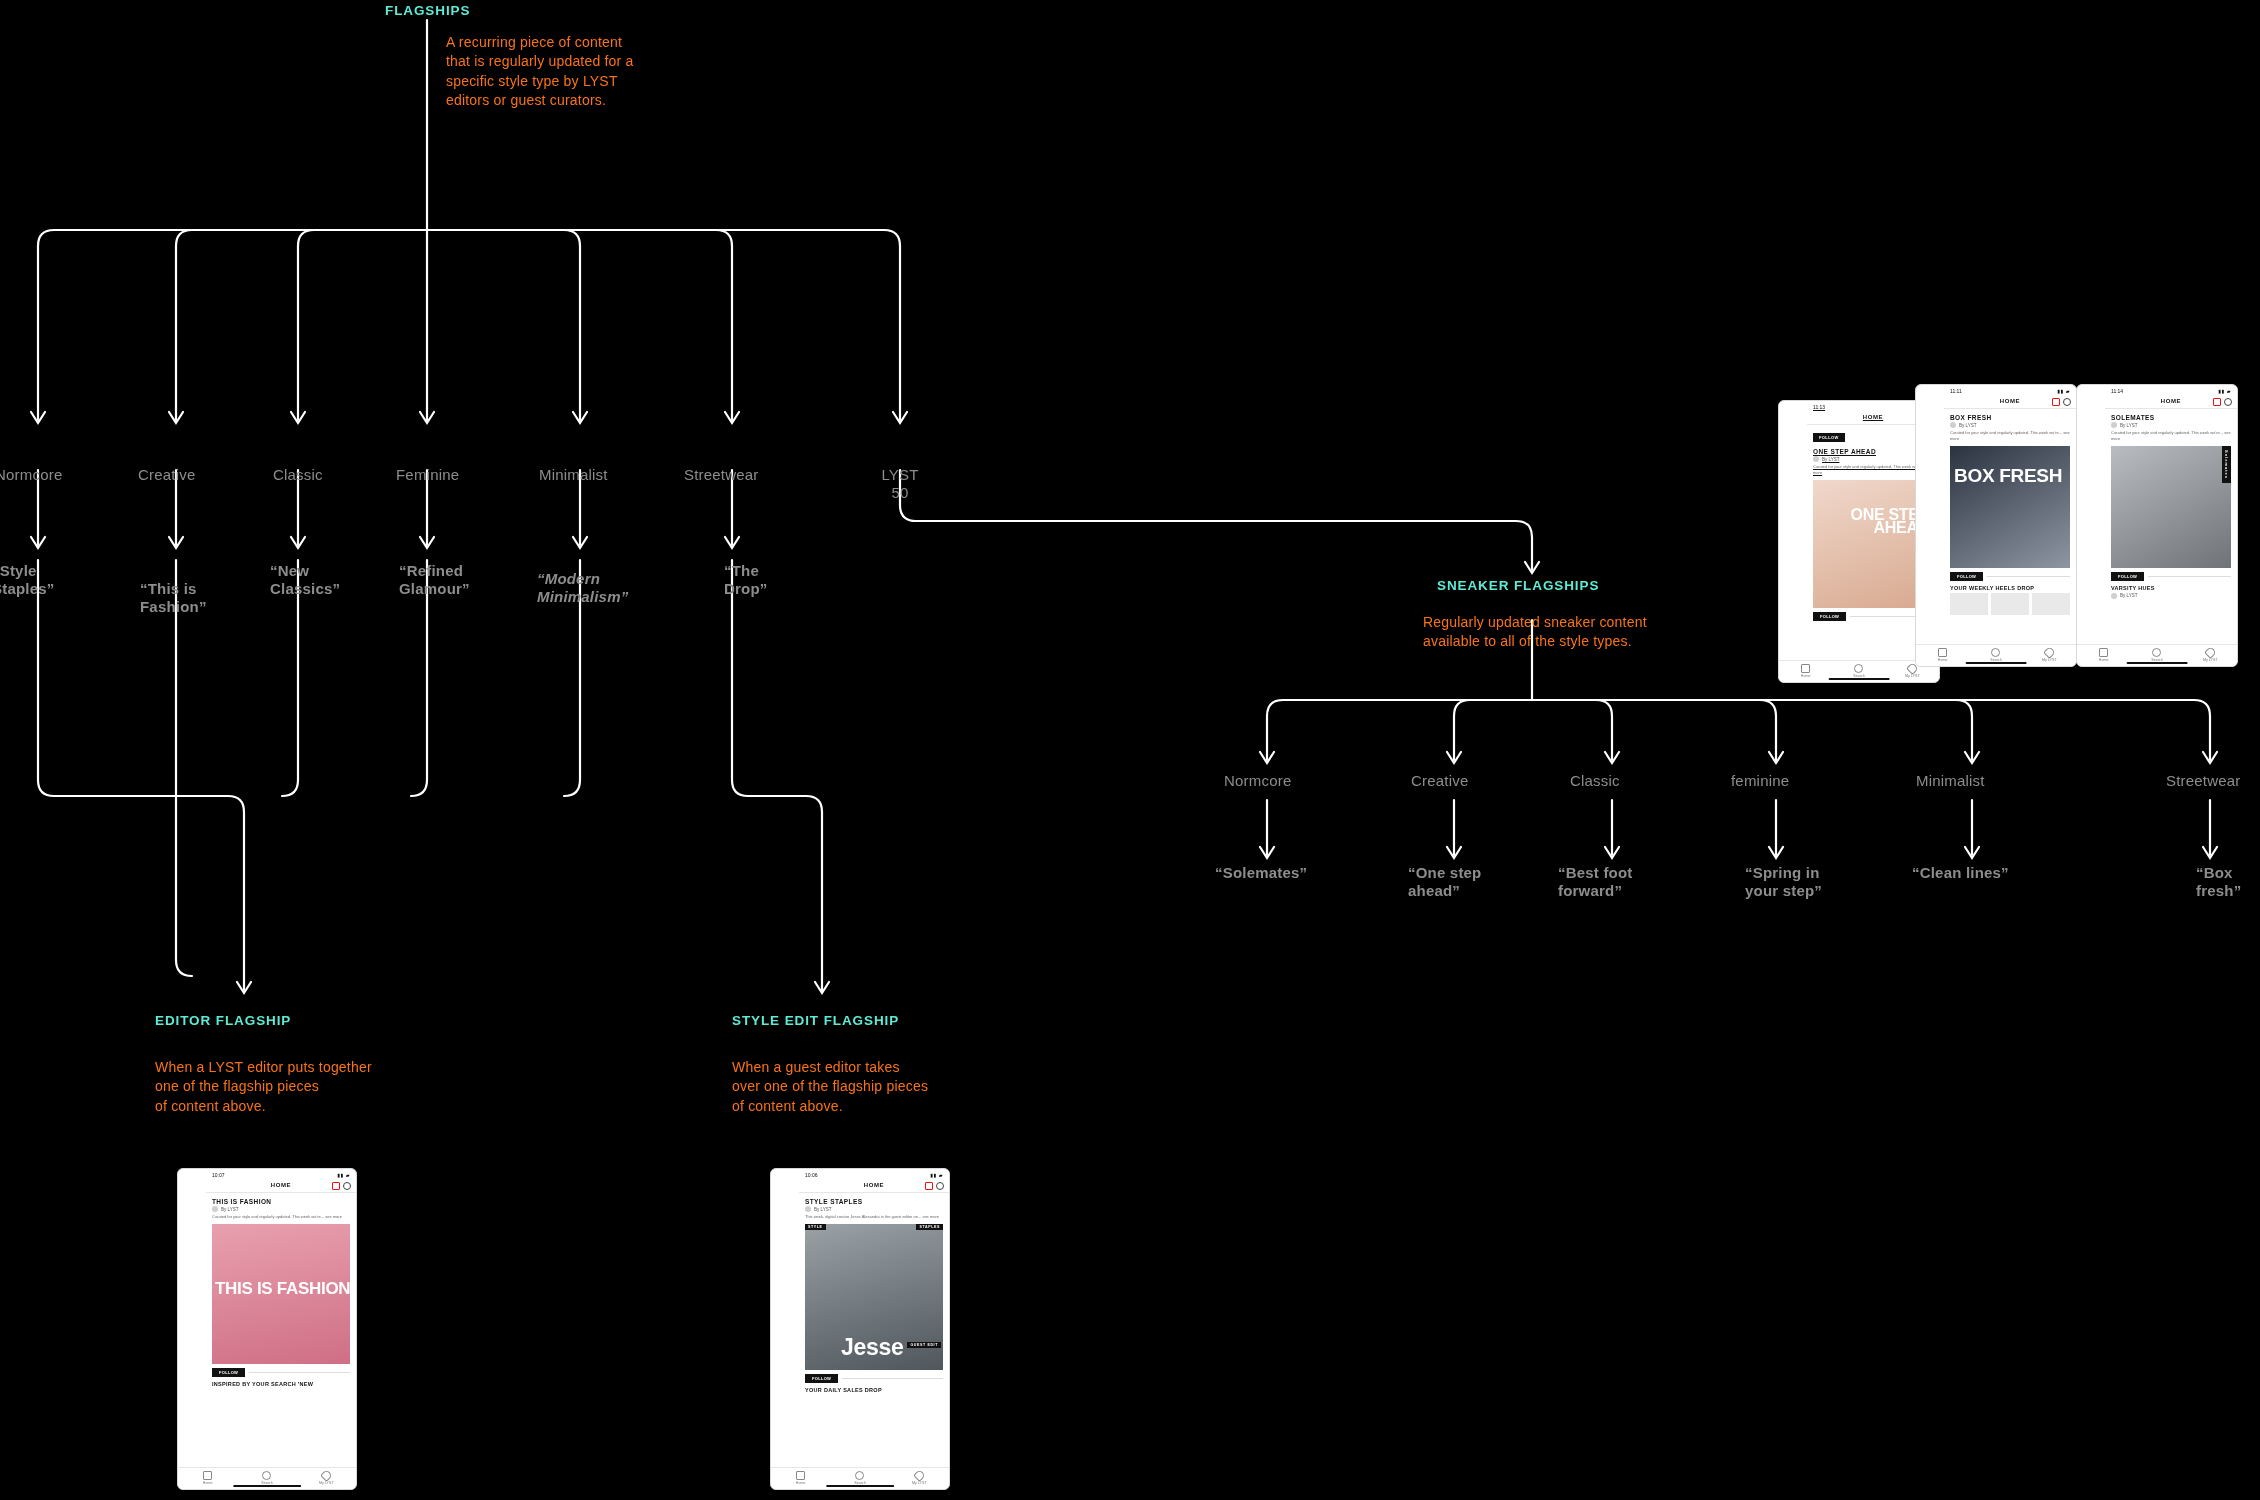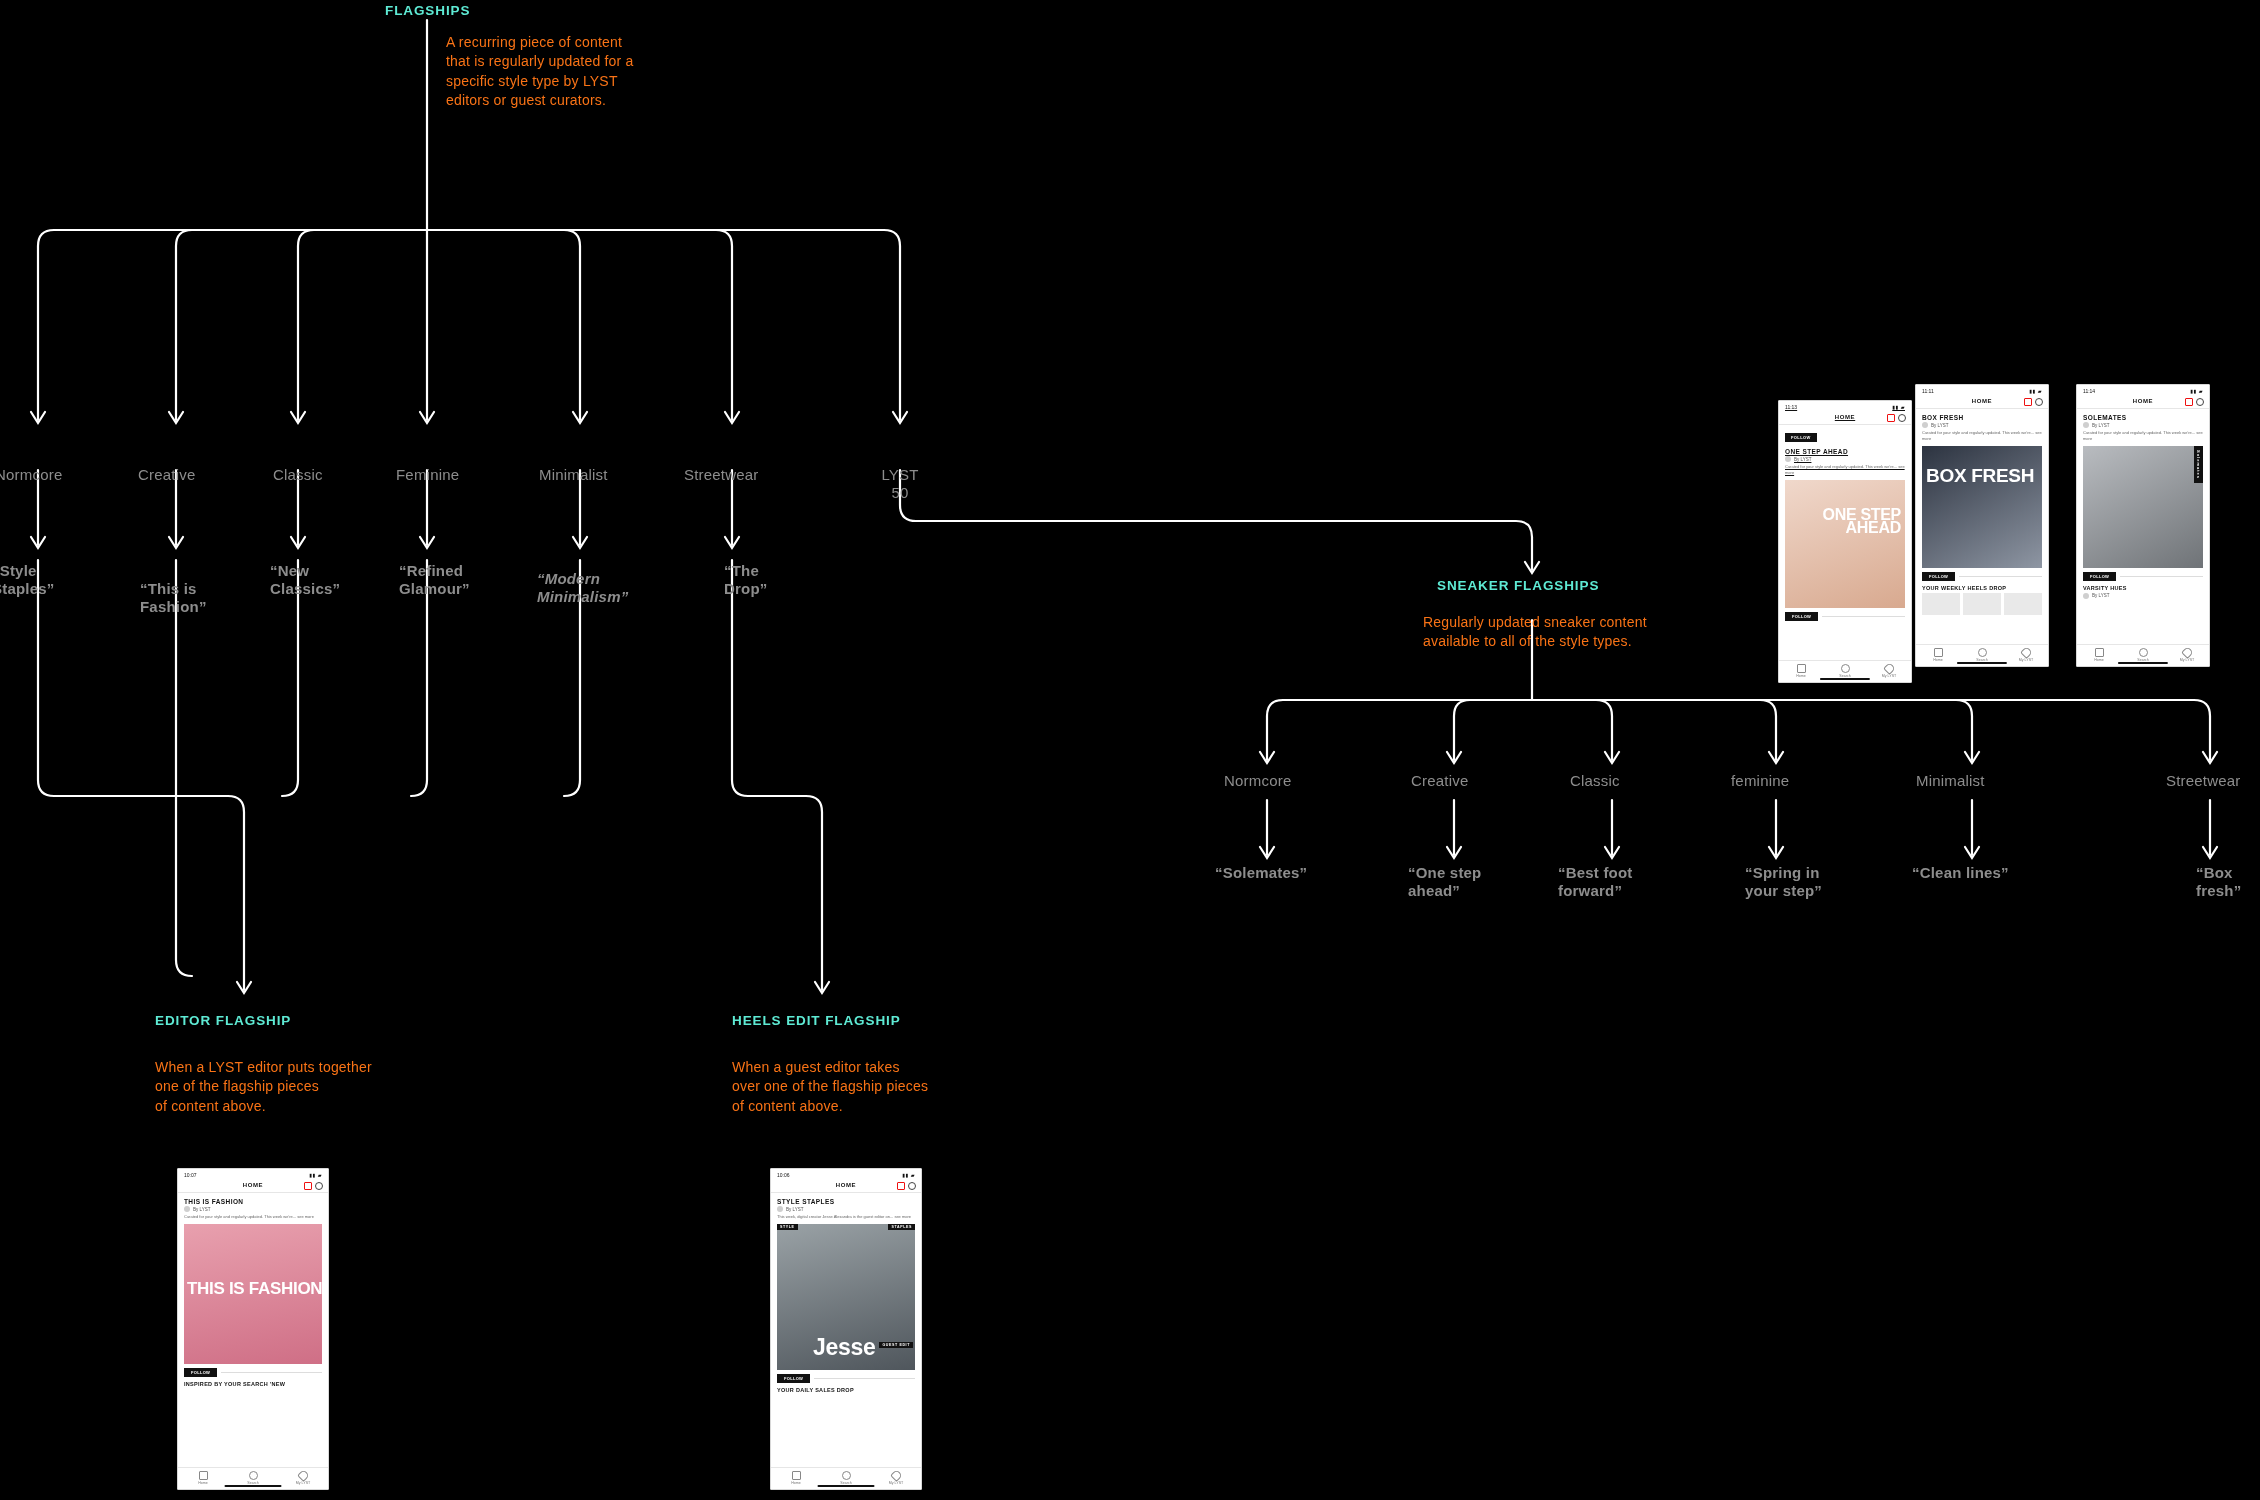--- a/index.html
+++ b/index.html
@@ -56,23 +56,24 @@
     font-size: 14px;
     line-height: 1.38;
   }
   .lbl.center { text-align: center; }
 
   
   .phone {
     position: absolute;
     background: #ffffff;
     border: 1px solid #d8d8d8;
-    border-radius: 1px;
+    border-radius: 6px;
     overflow: hidden;
     color: #111;
+    padding-left: 28px;
   }
   .ph-status {
     display: flex;
     align-items: center;
     justify-content: space-between;
     padding: 3px 6px 1px 6px;
     font-size: 5px;
     color: #111;
   }
   .ph-status .dots { letter-spacing: 0.5px; }
@@ -332,21 +333,21 @@
 your step”</div>
   <div class="lbl quoted" style="left:1912px; top:864px; width:140px;">“Clean lines”</div>
   <div class="lbl quoted" style="left:2196px; top:864px; width:100px;">“Box
 fresh”</div>
 
   <div class="lbl head" style="left:155px; top:1013px;">EDITOR  FLAGSHIP</div>
   <div class="lbl body" style="left:155px; top:1058px; width:300px;">When a LYST editor puts together
 one of the flagship pieces
 of content above.</div>
 
-  <div class="lbl head" style="left:732px; top:1013px;">HEELS EDIT FLAGSHIP</div>
+  <div class="lbl head" style="left:732px; top:1013px;">STYLE EDIT FLAGSHIP</div>
   <div class="lbl body" style="left:732px; top:1058px; width:300px;">When a guest editor takes
 over one of the flagship pieces
 of content above.</div>
 
   <div class="phone" style="left:1778px; top:400px; width:132px; height:281px;text-decoration:underline;">
     <div class="ph-status">
       <span>11:13</span>
       <span class="dots">▮▮ ▰</span>
     </div>
     <div class="ph-nav">

